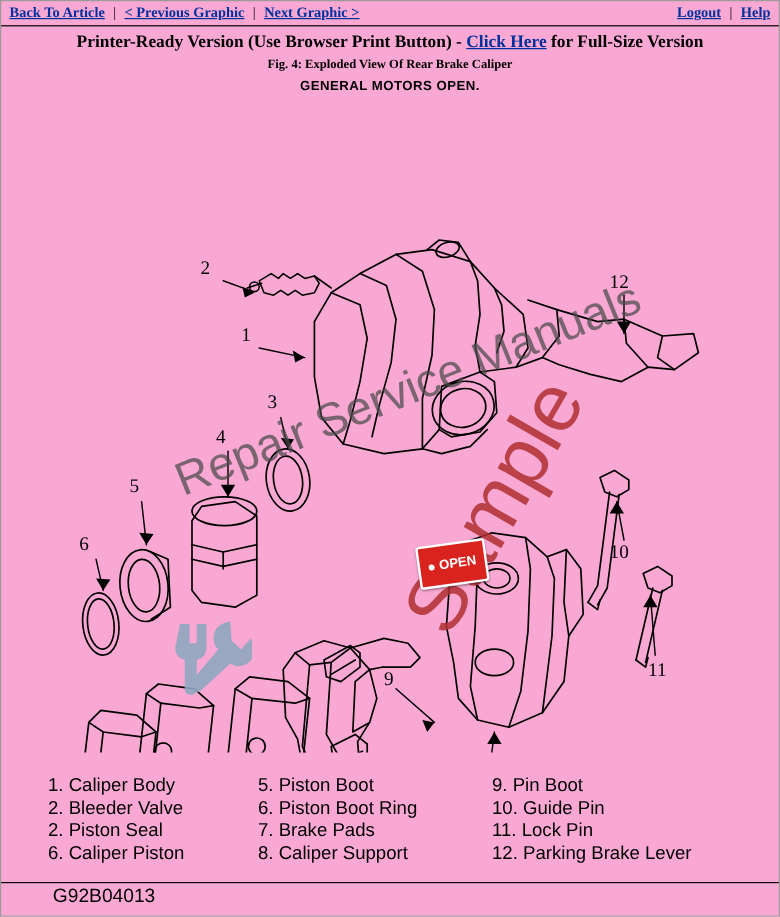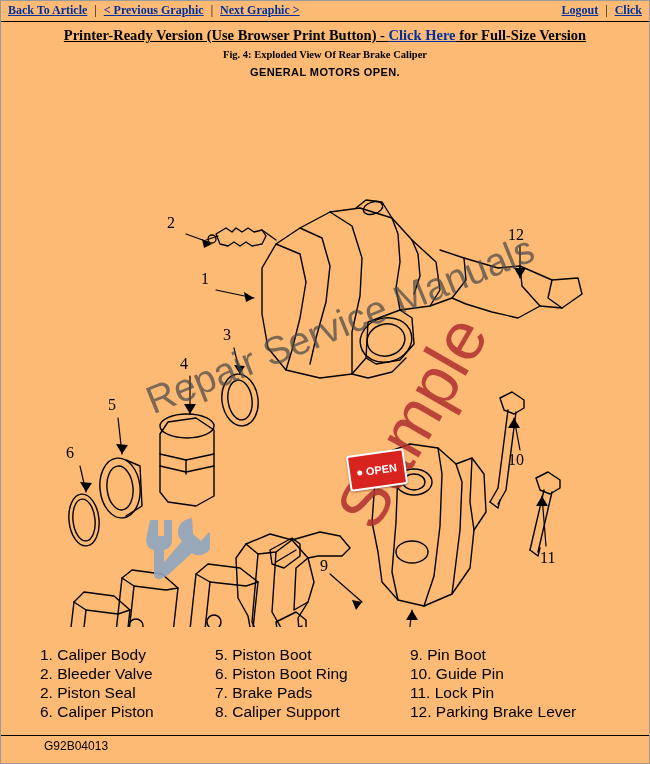--- a/index.html
+++ b/index.html
@@ -10,21 +10,21 @@
   body {
     width: 650px; height: 764px;
     font-family: "Liberation Serif", serif;
     color: #000;
     position: relative;
     overflow: hidden;
   }
   .page {
     width: 650px; height: 764px;
     position: relative;
-    background: #fdba74;
+    background: #f9a8d4;
   }
   
   .navbar {
     height: 22px;
     border-bottom: 1px solid #000;
     display: flex;
     align-items: center;
     padding: 0 8px;
     font-family: "Liberation Serif", serif;
     font-size: 12px;
@@ -45,21 +45,20 @@
     font-size: 12px;
   }
   
   .printer-line {
     text-align: center;
     font-size: 14.5px;
     font-weight: bold;
     padding-top: 5px;
     padding-bottom: 2px;
     font-family: "Liberation Serif", serif;
-    text-decoration: underline;
   }
   .printer-line .click-here {
     color: #00309c;
     text-decoration: underline;
     cursor: pointer;
   }
   .fig-caption {
     text-align: center;
     font-size: 10.5px;
     font-weight: bold;
@@ -157,21 +156,21 @@
   
   .footer-rule {
     position: absolute;
     left: 0; top: 735px;
     width: 650px;
     border-top: 1px solid #000;
   }
   .footer-code {
     position: absolute;
     left: 44px; top: 739px;
-    font-size: 12px;
+    font-size: 16px;
     font-family: "Liberation Sans", sans-serif;
   }
   .outer-border {
     position: absolute;
     inset: 0;
     border: 1px solid #9a9a9a;
     pointer-events: none;
   }
 </style>
 </head>
@@ -183,21 +182,21 @@
     <div class="nav-left">
       <span class="nav-link">Back To Article</span>
       <span class="nav-sep">|</span>
       <span class="nav-link">&lt; Previous Graphic</span>
       <span class="nav-sep">|</span>
       <span class="nav-link">Next Graphic &gt;</span>
     </div>
     <div class="nav-right">
       <span class="nav-link">Logout</span>
       <span class="nav-sep">|</span>
-      <span class="nav-link">Click</span>
+      <span class="nav-link">Help</span>
     </div>
   </div>
 
   <div class="printer-line">
     <span>Printer-Ready Version (Use Browser Print Button) - </span><span class="click-here">Click Here</span><span> for Full-Size Version</span>
   </div>
 
   <div class="fig-caption">Fig. 4: Exploded View Of Rear Brake Caliper</div>
   <div class="corp-name">GENERAL MOTORS OPEN.</div>
 

